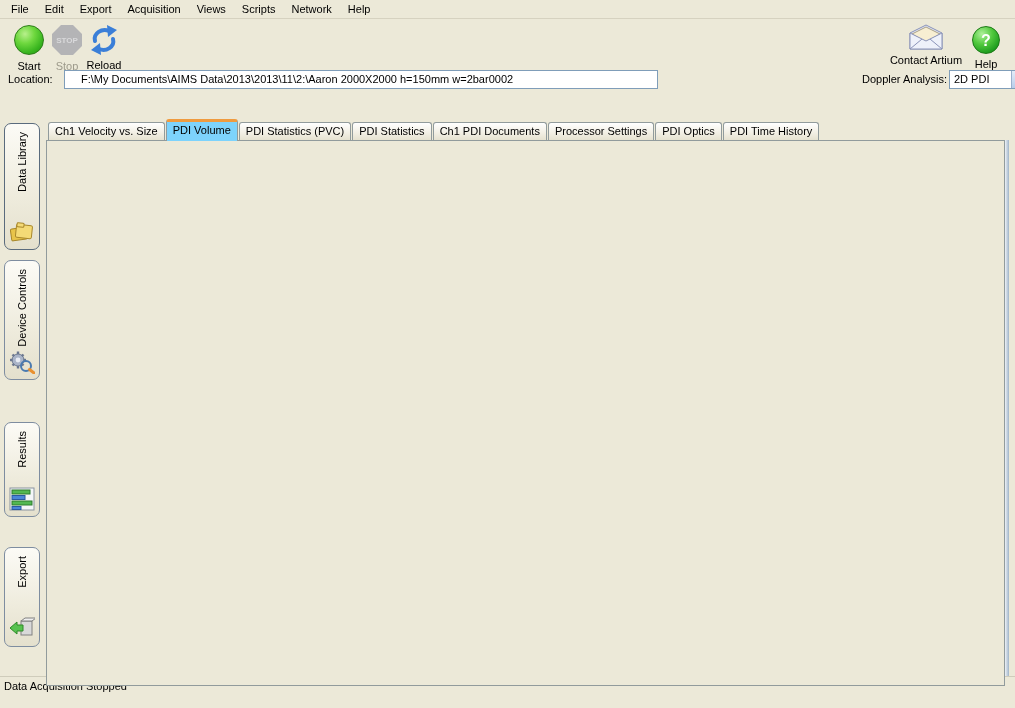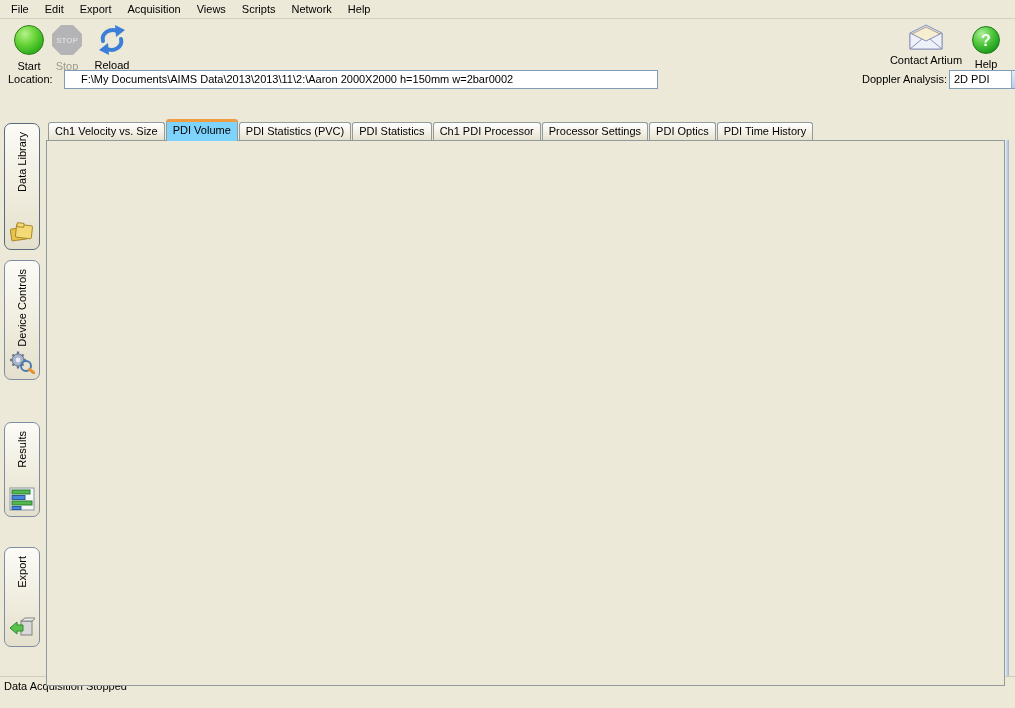--- a/index.html
+++ b/index.html
@@ -102,21 +102,21 @@
           <div class="start-sphere"></div>
         </div>
       <div class="lbl">Start</div>
     </div>
     <div class="tbtn disabled" style="left:44px">
       <div class="icon-wrap">
           <div class="stop-oct">STOP</div>
         </div>
       <div class="lbl">Stop</div>
     </div>
-    <div class="tbtn" style="left:89px">
+    <div class="tbtn" style="left:81px">
       <div class="icon-wrap">
         <svg viewBox="0 0 32 32" width="32" height="32">
           <path d="M7 17 C5 9,14 4,21 7" fill="none" stroke="#3b7fd8" stroke-width="4" stroke-linecap="round"></path>
           <polygon points="19,1 29,6 20,13" fill="#3b7fd8"></polygon>
           <path d="M25 15 C27 23,18 28,11 25" fill="none" stroke="#3b7fd8" stroke-width="4" stroke-linecap="round"></path>
           <polygon points="13,31 3,26 12,19" fill="#3b7fd8"></polygon>
         </svg>
       </div>
       <div class="lbl">Reload</div>
     </div>
@@ -191,21 +191,21 @@
       <div class="sbtab sb3">
         <div class="vlabel">Export</div>
         <div class="sbicon"><svg viewBox="0 0 26 24" width="26" height="24">
             <rect x="12" y="4" width="11" height="14" fill="#d9d9d9" stroke="#808080"></rect>
             <polygon points="12,4 16,1 27,1 23,4" fill="#efefef" stroke="#808080"></polygon>
             <polygon points="14,8 8,8 8,5 1,11 8,17 8,14 14,14" fill="#57c24f" stroke="#2e8a28"></polygon>
           </svg></div>
       </div>
     </div>
 
-  <div class="tabstrip" id="tabstrip"><span class="tab">Ch1 Velocity vs. Size</span><span class="tab selected">PDI Volume</span><span class="tab">PDI Statistics (PVC)</span><span class="tab">PDI Statistics</span><span class="tab">Ch1 PDI Processor</span><span class="tab">Processor Settings</span><span class="tab">PDI Optics</span><span class="tab">PDI Time History</span></div>
+  <div class="tabstrip" id="tabstrip"><span class="tab">Ch1 Velocity vs. Size</span><span class="tab selected">PDI Volume</span><span class="tab">PDI Statistics (PVC)</span><span class="tab">PDI Statistics</span><span class="tab">Ch1 PDI Documents</span><span class="tab">Processor Settings</span><span class="tab">PDI Optics</span><span class="tab">PDI Time History</span></div>
   <div class="tabpage"></div>
   <div class="splitter"></div>
 
   <div class="chart-box chart1">
     <svg id="chart0" viewBox="0 0 694 301">
         <rect x="83" y="27" width="600" height="230" fill="#ffffff" stroke="#000"></rect>
         <line x1="83" y1="234" x2="683" y2="234" stroke="#3c3c3c" stroke-width="1" stroke-dasharray="2,3"></line>
         <text x="78" y="238" text-anchor="end" font-size="11">0.10</text>
         <line x1="83" y1="211" x2="683" y2="211" stroke="#3c3c3c" stroke-width="1" stroke-dasharray="2,3"></line>
         <text x="78" y="215" text-anchor="end" font-size="11">0.20</text>

